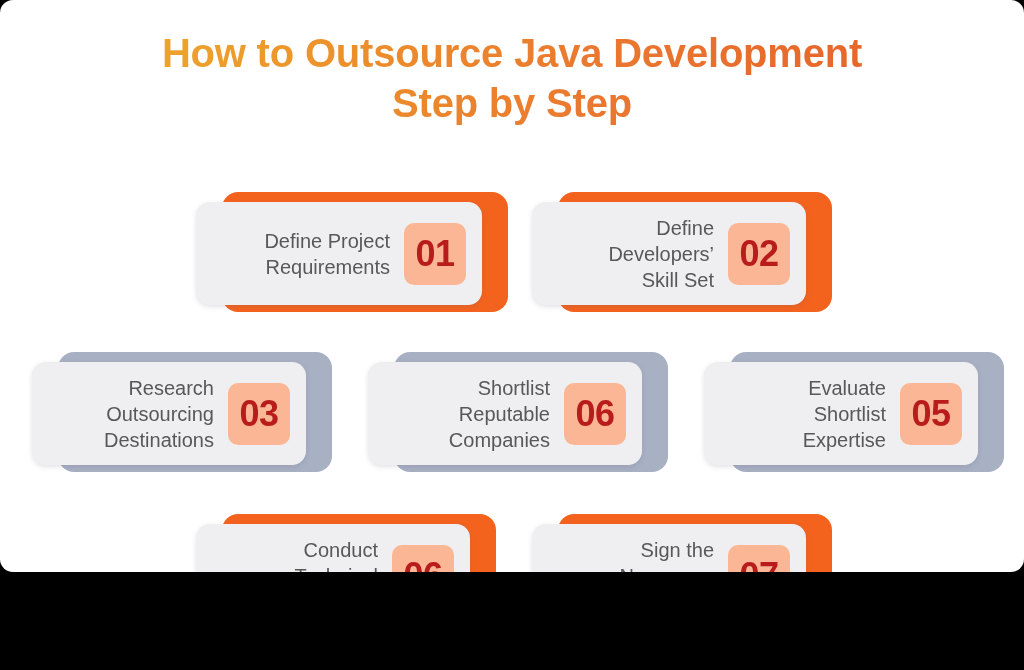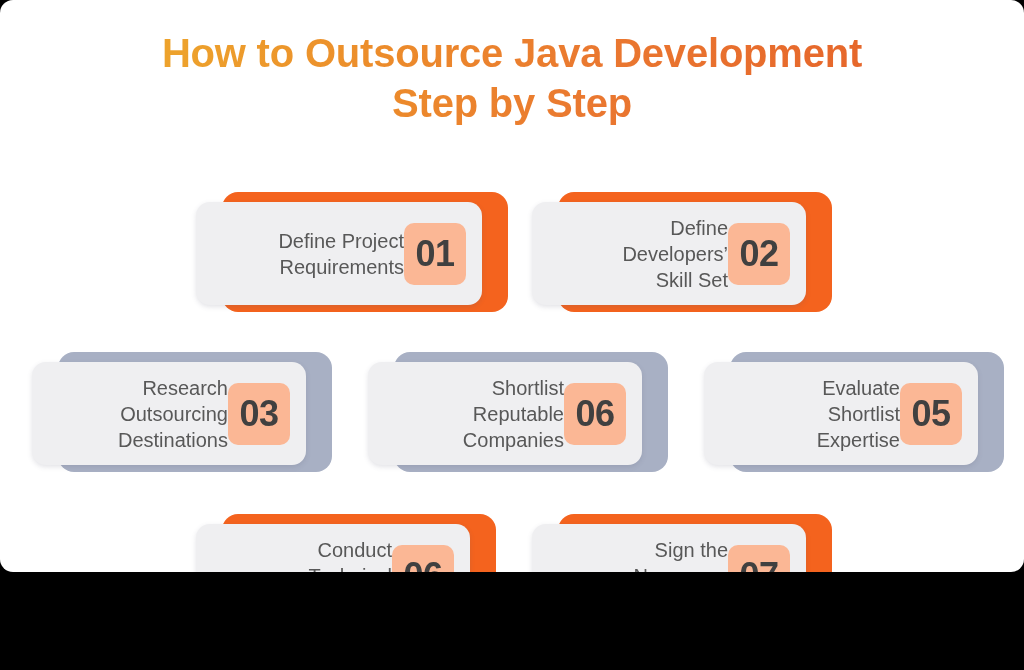--- a/index.html
+++ b/index.html
@@ -79,23 +79,24 @@
     font-size: 20px;
     line-height: 26px;
     text-align: right;
     white-space: pre-line;
     flex: 0 1 auto;
   }
   .card .badge {
     flex: 0 0 auto;
     width: 62px;
     height: 62px;
+    margin-left: 14px;
     border-radius: 10px;
     background: #FBB795;
-    color: #404040;
+    color: #b91c1c;
     font-size: 36px;
     font-weight: bold;
     letter-spacing: -0.5px;
     display: flex;
     align-items: center;
     justify-content: center;
   }
 </style>
 </head>
 <body>

